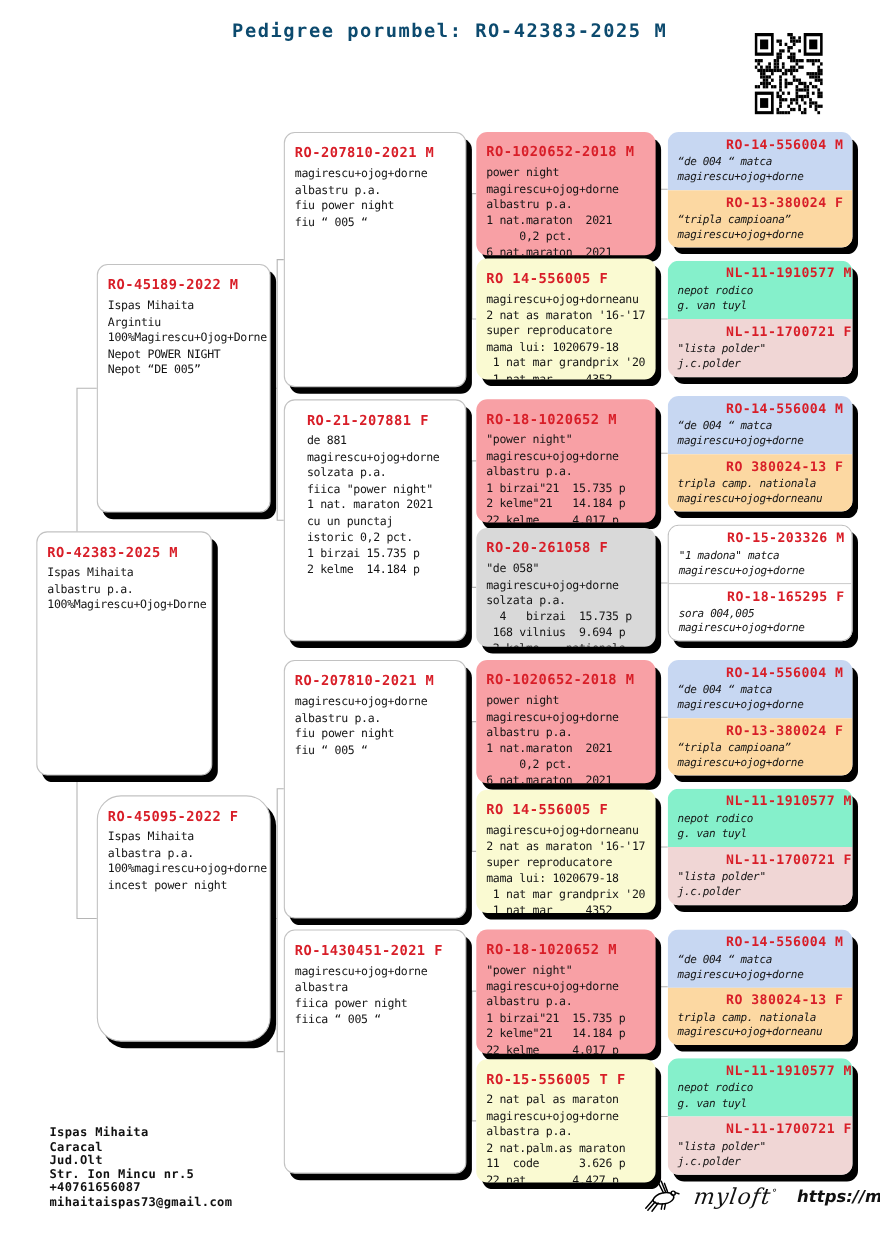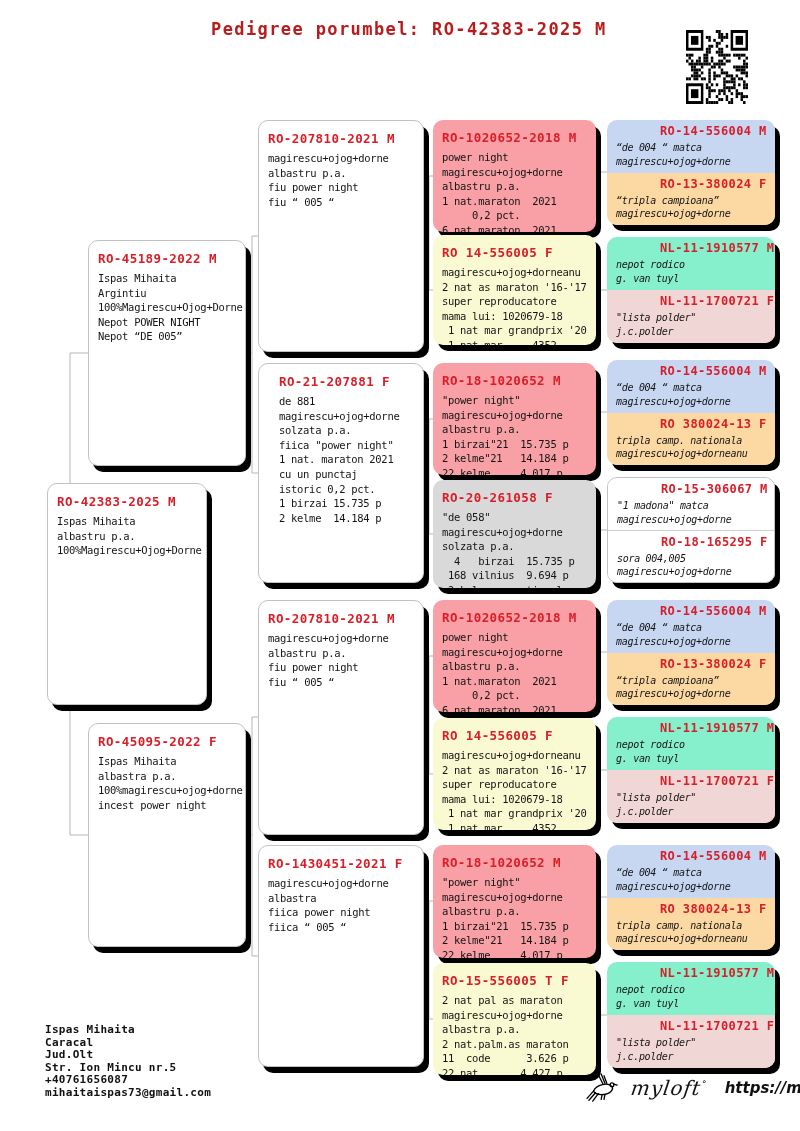--- a/index.html
+++ b/index.html
@@ -1,18 +1,18 @@
 <!DOCTYPE html>
 <html><head>
 <meta charset="utf-8">
 <style>
   html,body{margin:0;padding:0;background:#ffffff;}
   body{width:800px;height:1131px;position:relative;font-family:"DejaVu Sans Mono",monospace;color:#111;overflow:hidden;}
   .connectors{position:absolute;left:0;top:0;z-index:1;}
-  .page-title{position:absolute;left:211px;top:19px;font-size:17px;font-weight:bold;letter-spacing:1.4px;white-space:pre;color:#b91c1c;z-index:2;}
+  .page-title{position:absolute;left:211px;top:19px;font-size:17px;font-weight:bold;letter-spacing:1.4px;white-space:pre;color:#0c4a6e;z-index:2;}
   .qr{position:absolute;left:686px;top:30px;width:62px;height:74px;z-index:2;}
   .box{position:absolute;background:#fff;border:1px solid #c2c2c2;border-radius:10px;box-shadow:5px 6px 0 #000;padding:10px 6px 6px 9px;box-sizing:border-box;overflow:hidden;z-index:2;}
   .box.colored{border:none;}
   .hdr{color:#d81e28;font-weight:bold;font-size:12.5px;line-height:15px;letter-spacing:0.4px;margin-bottom:5px;white-space:pre;}
   .bodytxt{font-size:10.5px;line-height:14.6px;letter-spacing:-0.3px;white-space:pre-wrap;color:#141414;}
   .pink{background:#f8a0a5;}
   .yellow{background:#fafad2;}
   .gray{background:#d9d9d9;}
   .stack{position:absolute;border-radius:10px;box-shadow:5px 6px 0 #000;overflow:hidden;z-index:2;display:flex;flex-direction:column;box-sizing:border-box;}
   .stack.bordered{border:1px solid #c2c2c2;}
@@ -252,36 +252,36 @@
       <rect x="4" y="4" width="20" height="20" fill="#fff"></rect>
       <rect x="8" y="8" width="12" height="12" fill="#000"></rect>
       <rect x="72" y="0" width="28" height="28"></rect>
       <rect x="76" y="4" width="20" height="20" fill="#fff"></rect>
       <rect x="80" y="8" width="12" height="12" fill="#000"></rect>
       <rect x="0" y="72" width="28" height="28"></rect>
       <rect x="4" y="76" width="20" height="20" fill="#fff"></rect>
       <rect x="8" y="80" width="12" height="12" fill="#000"></rect>
     </svg></div>
 
-<div class="box" style="left:47px;top:483px;width:160px;height:222px;">
+<div class="box" style="left:33px;top:483px;width:160px;height:222px;">
   <div class="hdr">RO-42383-2025 M</div>
   <div class="bodytxt">Ispas Mihaita
 albastru p.a.
 100%Magirescu+Ojog+Dorne</div>
 </div>
 
 <div class="box" style="left:88px;top:240px;width:158px;height:226px;">
   <div class="hdr">RO-45189-2022 M</div>
   <div class="bodytxt">Ispas Mihaita
 Argintiu
 100%Magirescu+Ojog+Dorne
 Nepot POWER NIGHT
 Nepot “DE 005”</div>
 </div>
-<div class="box" style="left:88px;top:723px;width:158px;height:224px;">
+<div class="box" style="left:88px;top:723px;width:158px;height:224px;border-radius:22px;">
   <div class="hdr">RO-45095-2022 F</div>
   <div class="bodytxt">Ispas Mihaita
 albastra p.a.
 100%magirescu+ojog+dorne
 incest power night</div>
 </div>
 
 <div class="box" style="left:258px;top:120px;width:166px;height:232px;">
   <div class="hdr">RO-207810-2021 M</div>
   <div class="bodytxt">magirescu+ojog+dorne
@@ -420,21 +420,21 @@
 magirescu+ojog+dorne</div>
   </div>
   <div class="cell orange">
     <div class="hdr">RO 380024-13 F</div>
     <div class="bodytxt">tripla camp. nationala
 magirescu+ojog+dorneanu</div>
   </div>
 </div>
 <div class="stack bordered" style="left:607px;top:477px;width:168px;height:106px;">
   <div class="cell whitecell">
-    <div class="hdr">RO-15-306067 M</div>
+    <div class="hdr">RO-15-203326 M</div>
     <div class="bodytxt">"1 madona" matca
 magirescu+ojog+dorne</div>
   </div>
   <div class="cell whitecell">
     <div class="hdr">RO-18-165295 F</div>
     <div class="bodytxt">sora 004,005
 magirescu+ojog+dorne</div>
   </div>
 </div>
 <div class="stack" style="left:607px;top:600px;width:168px;height:105px;">

